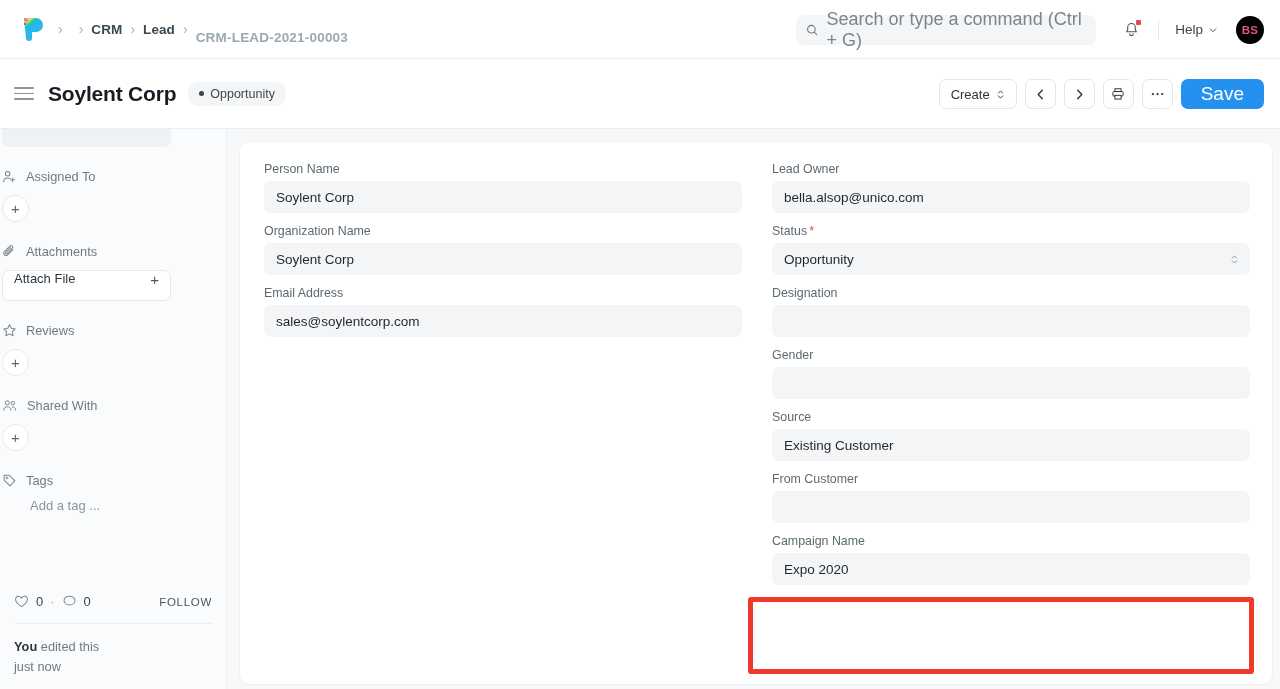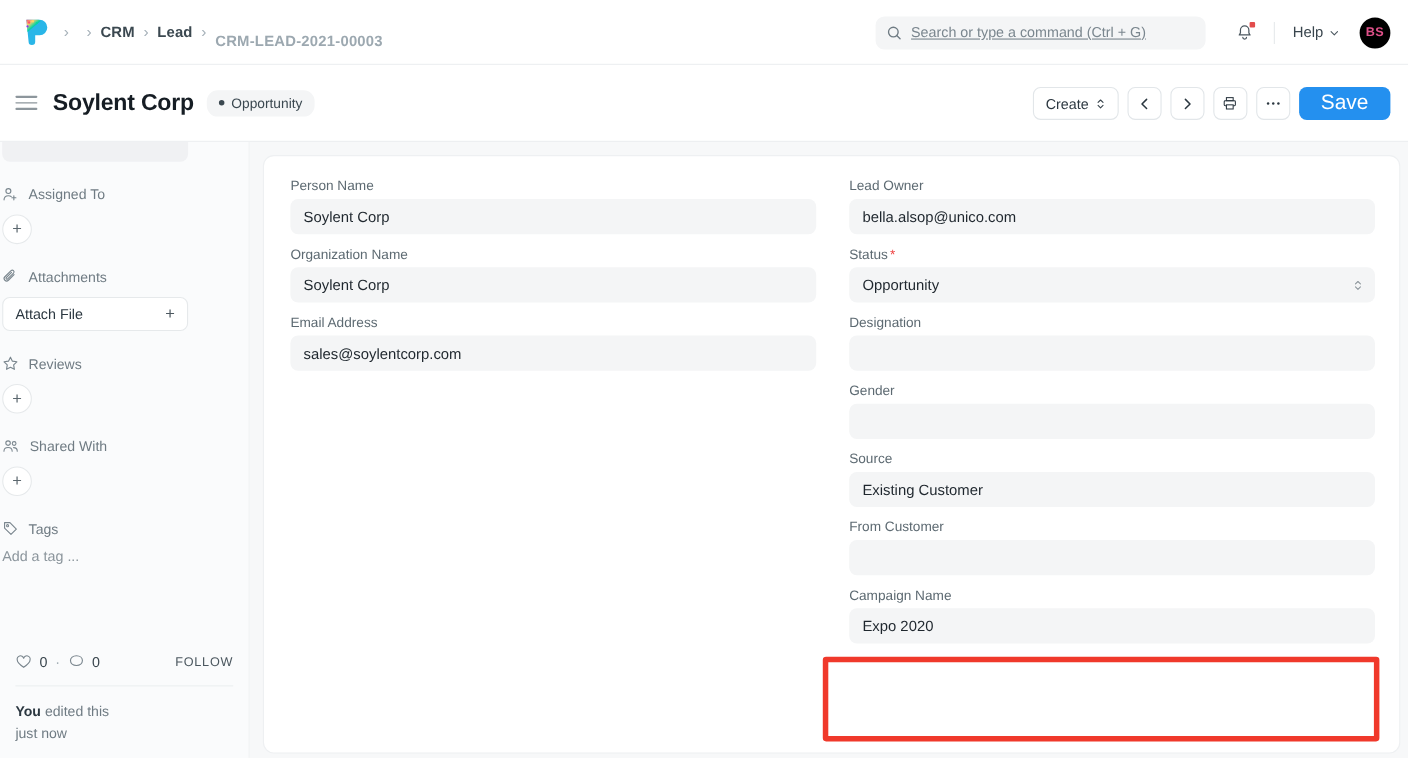--- a/index.html
+++ b/index.html
@@ -32,21 +32,21 @@
   .nav-right {
     position: absolute; right: 16px; top: 0; height: 59px;
     display: flex; align-items: center; gap: 0;
   }
   .searchbox {
     width: 300px; height: 30px;
     background: #f4f5f6; border-radius: 8px;
     display: flex; align-items: center; gap: 8px;
     padding: 0 10px; margin-right: 22px;
   }
-  .searchbox .ph { font-size: 13px; color: #7a868e; text-decoration: underline; }
+  .searchbox .ph { font-size: 18px; color: #7a868e; }
   .bell-wrap { position: relative; width: 26px; height: 26px; display: flex; align-items: center; justify-content: center; margin-right: 14px;}
   .bell-dot {
     position: absolute; top: 3px; right: 3px;
     width: 5px; height: 5px; background: #e24c4c; border-radius: 1px;
   }
   .vdiv { width: 1px; height: 20px; background: #e6e9eb; margin-right: 16px; }
   .help { font-size: 13.5px; color: #39454d; display: flex; align-items: center; gap: 5px; margin-right: 18px; }
   .avatar {
     width: 28px; height: 28px; border-radius: 50%;
     background: #000000; color: #e0518a;
@@ -103,25 +103,25 @@
   .sb-head .lbl { font-size: 12.8px; color: #6f7b83; }
   .plus-circle {
     width: 27px; height: 27px; border-radius: 50%;
     border: 1px solid #e6e9eb; background: #fff;
     display: flex; align-items: center; justify-content: center;
     margin-top: 11px; color: #5c686f; font-size: 15px; line-height: 1;
   }
   .attach-box {
     margin-top: 11px; height: 31px; width: 169px;
     border: 1px solid #e6e9eb; background: #fff; border-radius: 7px;
-    display: flex; align-items: center; justify-content: space-between;
+    display: flex; align-items: flex-start; justify-content: space-between;
     padding: 0 11px; font-size: 13px; color: #2b3740;
   }
   .attach-box .pl { color: #4b575f; font-size: 15px; }
-  .addtag { margin-top: 10px; font-size: 13px; color: #8b959c; }
+  .addtag { margin-top: 10px; font-size: 13px; color: #8b959c; margin-left: 28px; }
   .sb-meta {
     position: absolute; left: 14px; right: 14px; bottom: 12px;
   }
   .counts { display: flex; align-items: center; gap: 7px; font-size: 13px; color: #39454d; }
   .counts .sep { color: #9ca8b0; }
   .follow { margin-left: auto; font-size: 11.5px; letter-spacing: .7px; color: #4b575f; font-weight: 500; }
   .hr { height: 1px; background: #eceff1; margin: 14px 0 13px; }
   .edited { font-size: 12.8px; color: #6f7b83; line-height: 1.55; }
   .edited b { color: #2b3740; font-weight: 700; }
 

